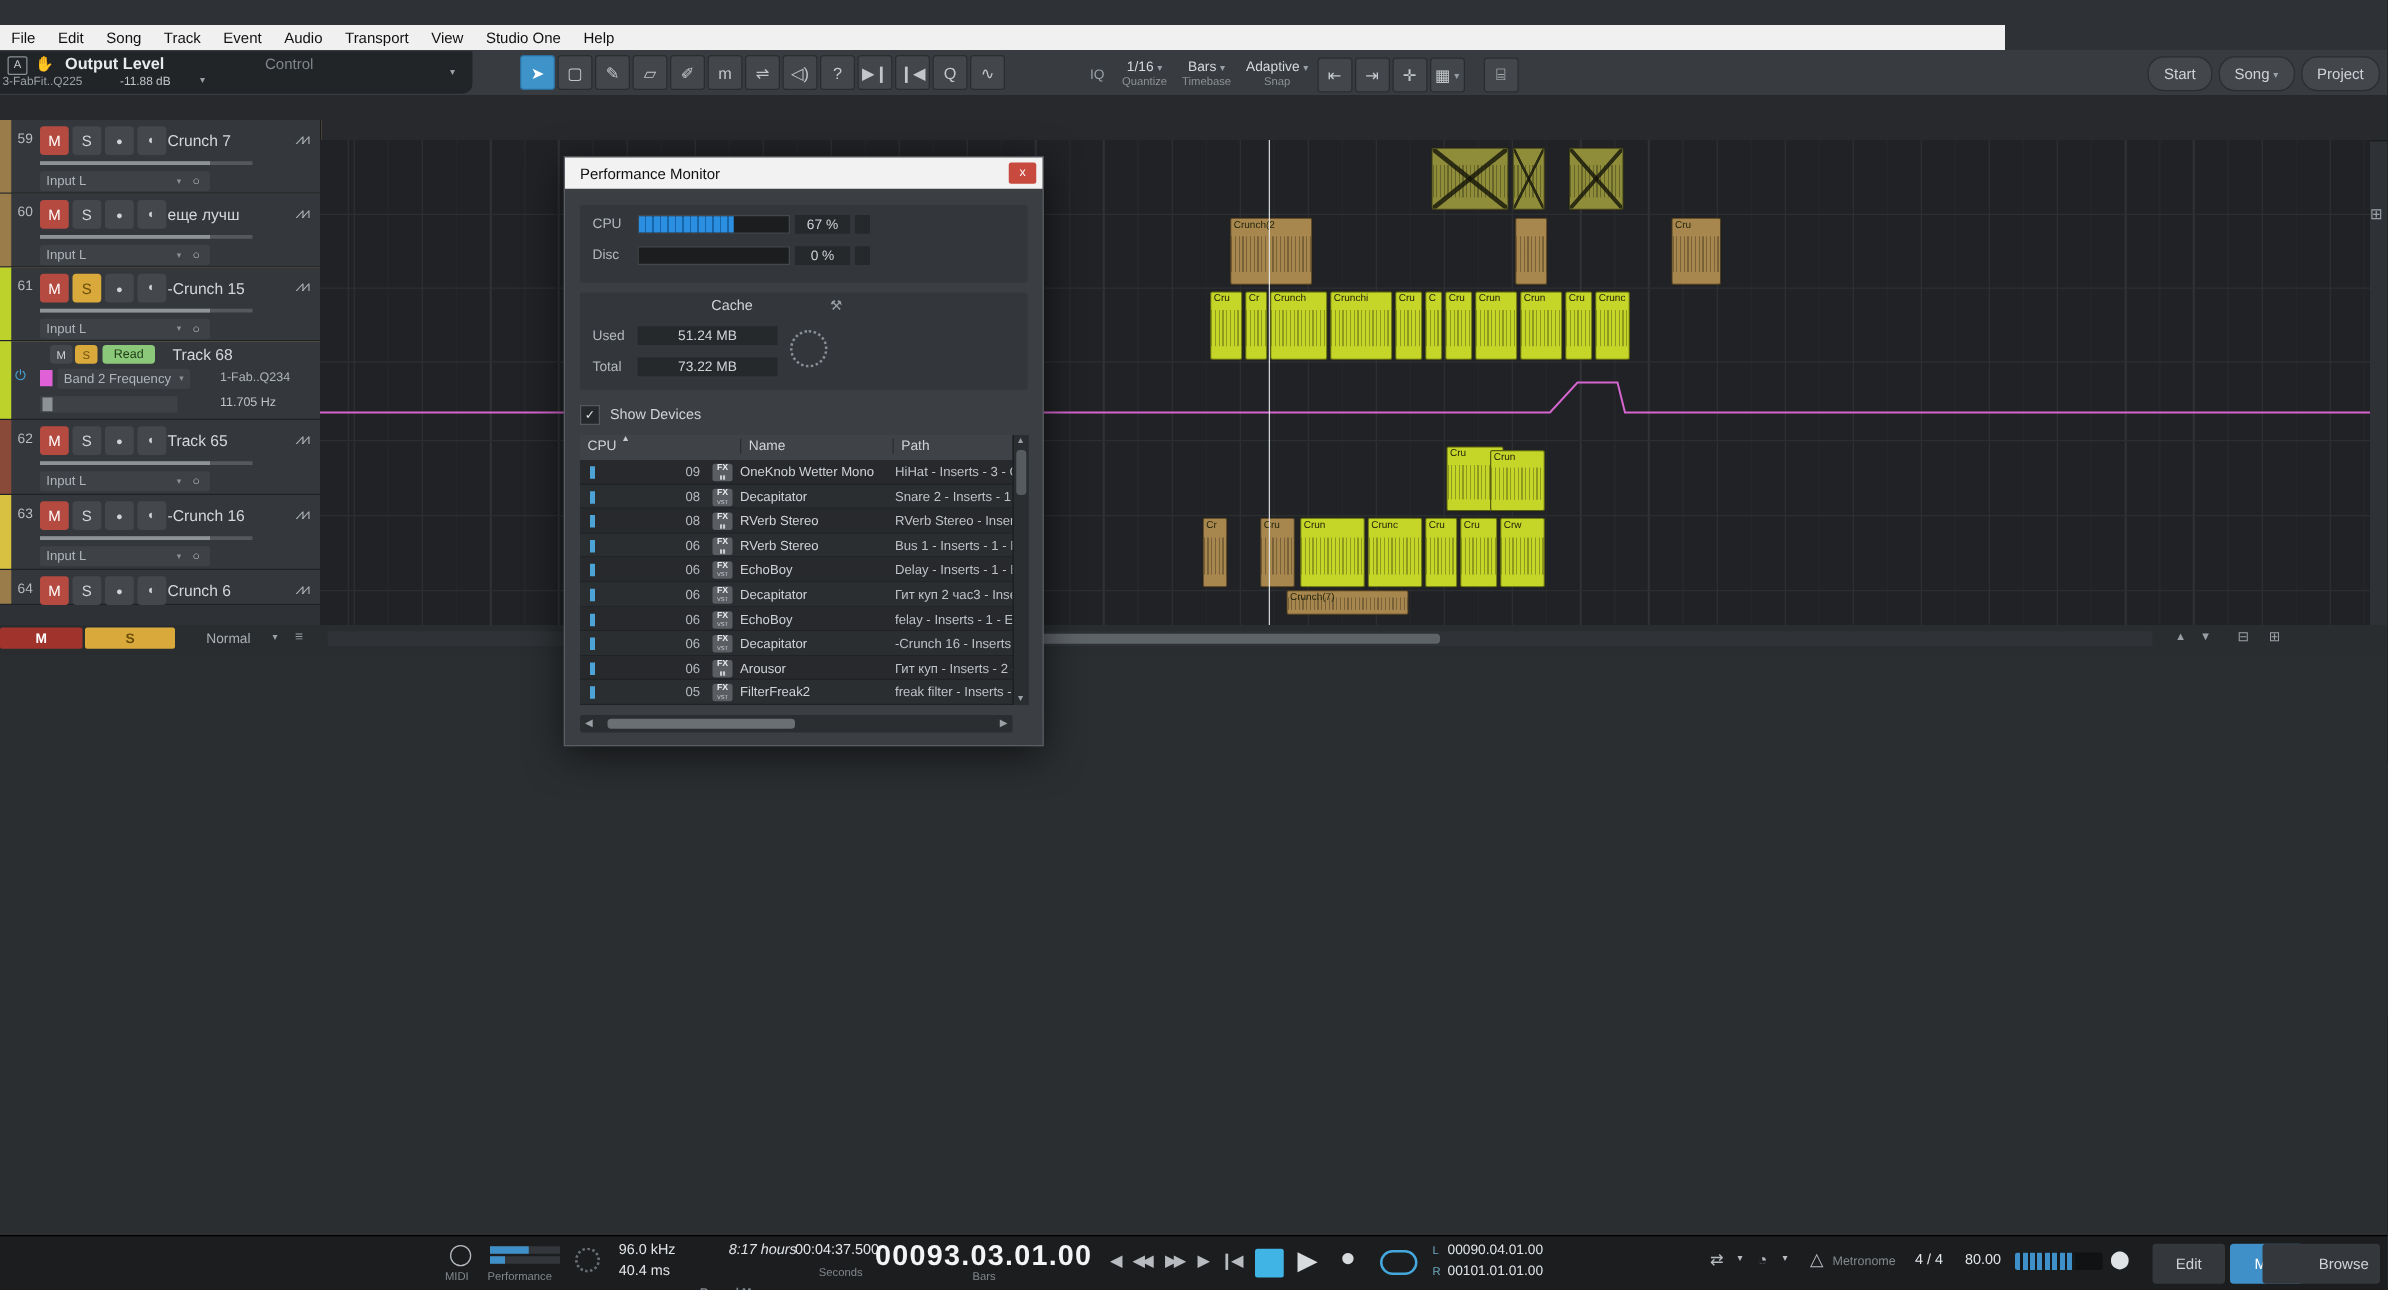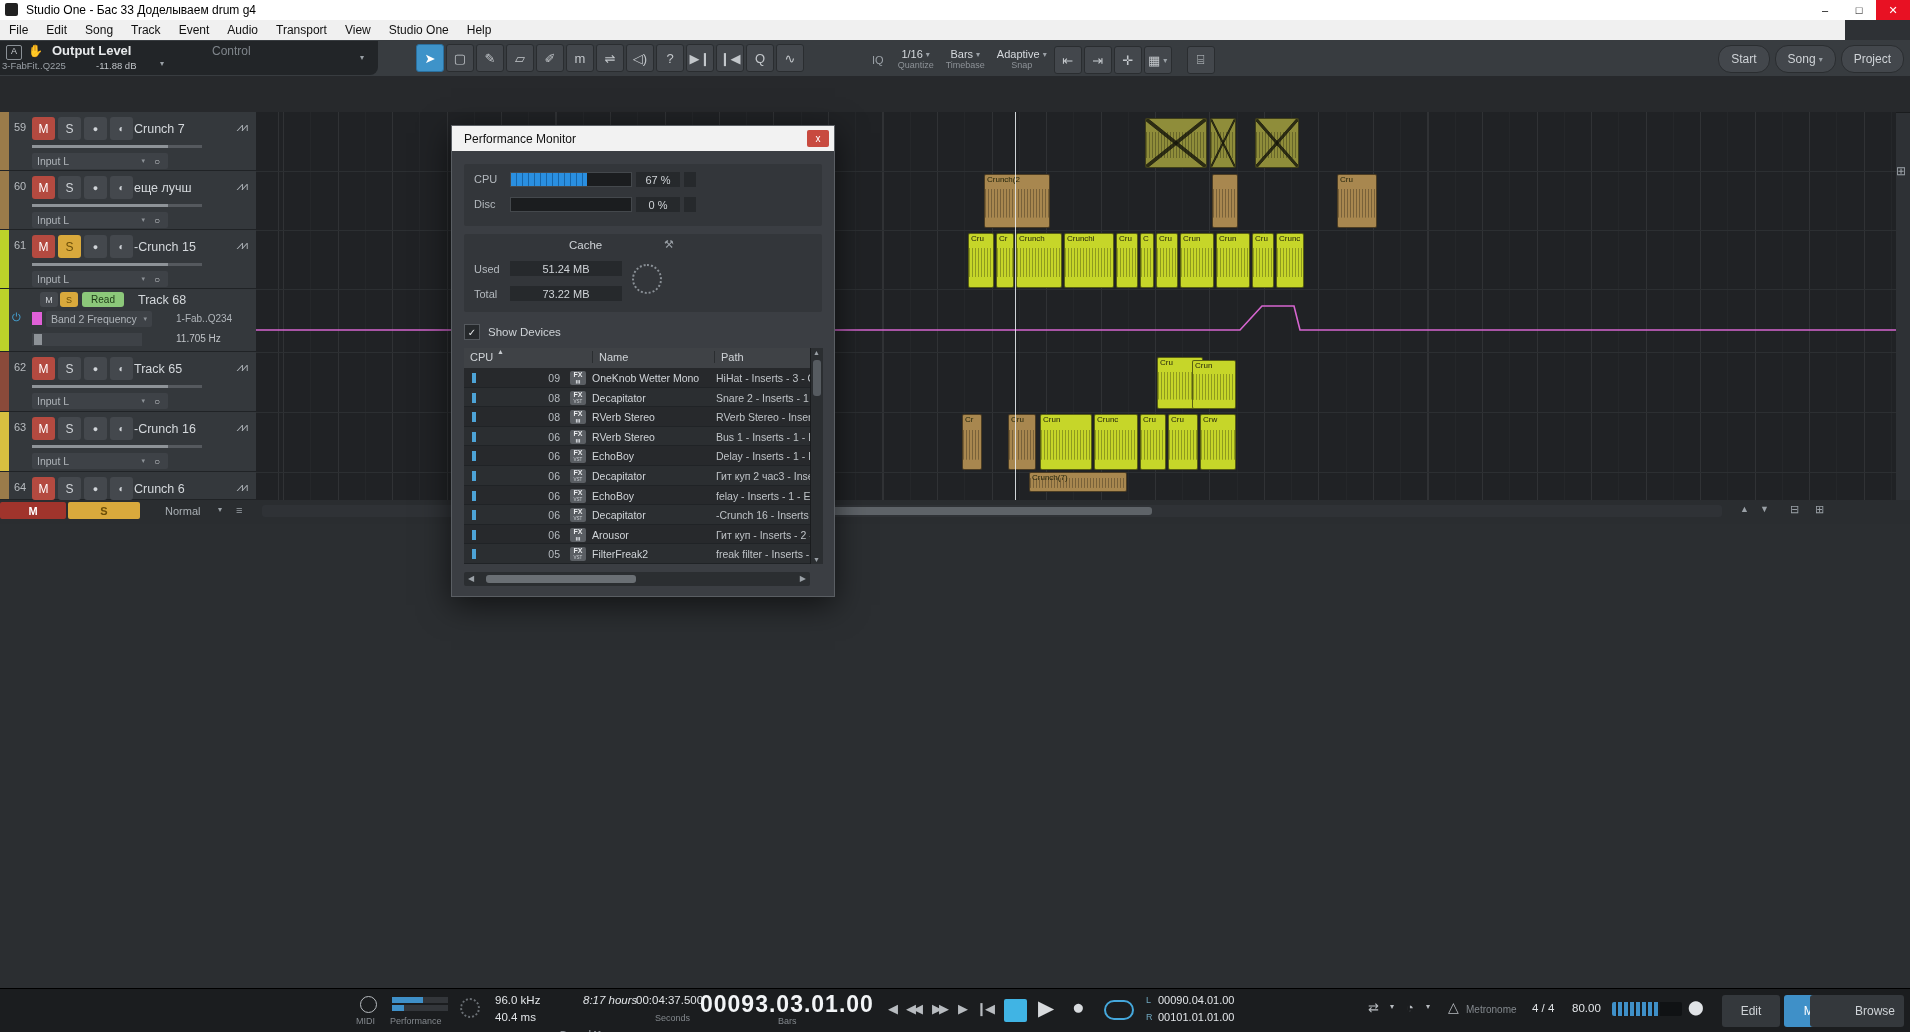--- a/index.html
+++ b/index.html
@@ -3,21 +3,21 @@
 <meta charset="utf-8">
 <style>
   html,body{margin:0;padding:0;background:#222;}
   #app{position:relative;width:1910px;height:1032px;overflow:hidden;
        font-family:"Liberation Sans",sans-serif;background:#2e3135;color:#c8ccd0;
        -webkit-font-smoothing:antialiased;}
   .abs{position:absolute;}
   .flex{display:flex;align-items:center;}
   
   #titlebar{left:0;top:0;width:1910px;height:20px;background:#ffffff;color:#000;font-size:12px;}
-  #menubar{left:0;top:20px;width:1845px;height:20px;background:#f0f0f0;color:#111;font-size:12px;}
+  #menubar{left:0;top:20px;width:1604px;height:20px;background:#f0f0f0;color:#111;font-size:12px;}
   .menu-item{padding:0 9px;height:20px;display:flex;align-items:center;}
   .wbtn{width:34px;height:20px;display:flex;align-items:center;justify-content:center;color:#000;font-size:11px;}
   
   #toolbar{left:0;top:40px;width:1910px;height:36px;background:#383c40;border-bottom:1px solid #222;}
   #parampanel{left:0;top:41px;width:378px;height:34px;background:#222528;border-radius:0 0 8px 0;}
   .tbtn{height:26px;min-width:26px;margin:0 1px;display:flex;align-items:center;justify-content:center;
         background:#43474c;border:1px solid #2a2d30;border-radius:3px;color:#c3c7cb;font-size:13px;}
   .tbtn.active{background:#3e93c9;color:#fff;border-color:#2a6f9e;}
   .ddl{display:flex;flex-direction:column;align-items:center;line-height:11px;margin:0 6px;}
   .ddl .v{font-size:11px;color:#d6dade;}
@@ -26,21 +26,21 @@
   .rtbtn{height:26px;padding:0 12px;margin-left:5px;display:flex;align-items:center;background:#43474c;
          border:1px solid #2a2d30;border-radius:13px;font-size:12px;color:#cfd3d7;}
   
   #rulerband{left:0;top:76px;width:1910px;height:36px;background:#27292c;border-bottom:1px solid #1a1c1e;}
   #lefticons{left:0;top:84px;width:256px;height:26px;}
   .licon{width:24px;text-align:center;color:#9aa0a6;font-size:13px;}
   #ruler{left:256px;top:86px;width:1634px;height:26px;background:#26282b;overflow:hidden;border-left:1px solid #17191b;}
   .tick{position:absolute;top:2px;font-size:10px;color:#a8adb2;}
   .tickline{position:absolute;bottom:0;width:1px;height:7px;background:#5b6065;}
   
-  #trackpanel{left:0;top:112px;width:256px;height:388px;background:#fdba74;border-right:1px solid #1a1c1e;overflow:hidden;}
+  #trackpanel{left:0;top:96px;width:256px;height:388px;background:#fdba74;border-right:1px solid #1a1c1e;overflow:hidden;}
   #arrange{left:256px;top:112px;width:1640px;height:388px;background:#202225;overflow:hidden;
      background-image:repeating-linear-gradient(90deg,rgba(255,255,255,.05) 0 1px,transparent 1px 54.5px),
                       repeating-linear-gradient(90deg,rgba(255,255,255,.022) 0 1px,transparent 1px 27.25px);
      background-position:27px 0;}
   .lane{position:absolute;left:0;width:1640px;height:1px;background:#2c2f32;}
   .clip{position:absolute;border:1px solid rgba(0,0,0,.55);border-radius:2px;font-size:8px;color:#23250c;
         overflow:hidden;white-space:nowrap;padding-left:2px;box-sizing:border-box;
         background-image:repeating-linear-gradient(90deg,rgba(0,0,0,.28) 0 1px,transparent 1px 3px);
         background-position:0 60%;background-size:100% 55%;background-repeat:no-repeat;}
   .clip.lime{background-color:#c6d629;}
@@ -95,28 +95,20 @@
          background:#34383c;border-radius:3px;font-size:12px;color:#cfd3d7;}
   .trbtn.active{background:#3f90c8;color:#fff;}
   .vscroll{position:absolute;width:11px;background:#26292c;border-left:1px solid #1a1c1e;}
   .vscroll .vh{position:absolute;left:2px;width:7px;background:#565b60;border-radius:3px;}
 </style>
 </head>
 <body>
 
 <div id="app">
 
-  <div class="abs flex" id="titlebar">
-    <span class="abs" style="left:5px;top:3px;width:13px;height:13px;background:#222;border-radius:2px;"></span>
-    <span style="margin-left:26px;">Studio One - Бас 33 Доделываем drum g4</span>
-    <span style="flex:1"></span>
-    <span class="wbtn">–</span>
-    <span class="wbtn">□</span>
-    <span class="wbtn" style="background:#e81123;color:#fff;">✕</span>
-  </div>
 
   <div class="abs flex" id="menubar">
       <div class="menu-item">File</div>
       <div class="menu-item">Edit</div>
       <div class="menu-item">Song</div>
       <div class="menu-item">Track</div>
       <div class="menu-item">Event</div>
       <div class="menu-item">Audio</div>
       <div class="menu-item">Transport</div>
       <div class="menu-item">View</div>

